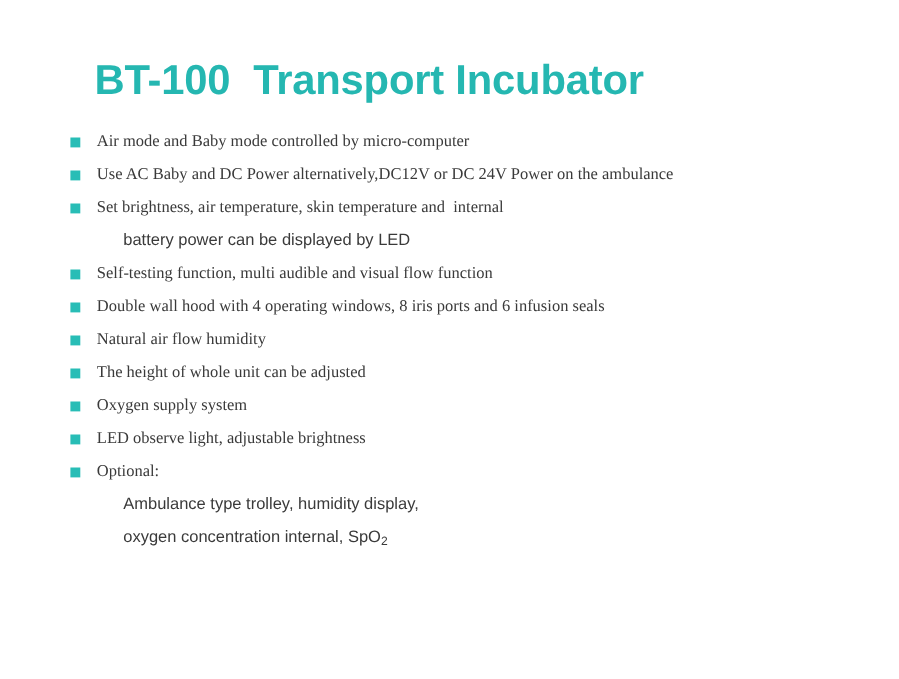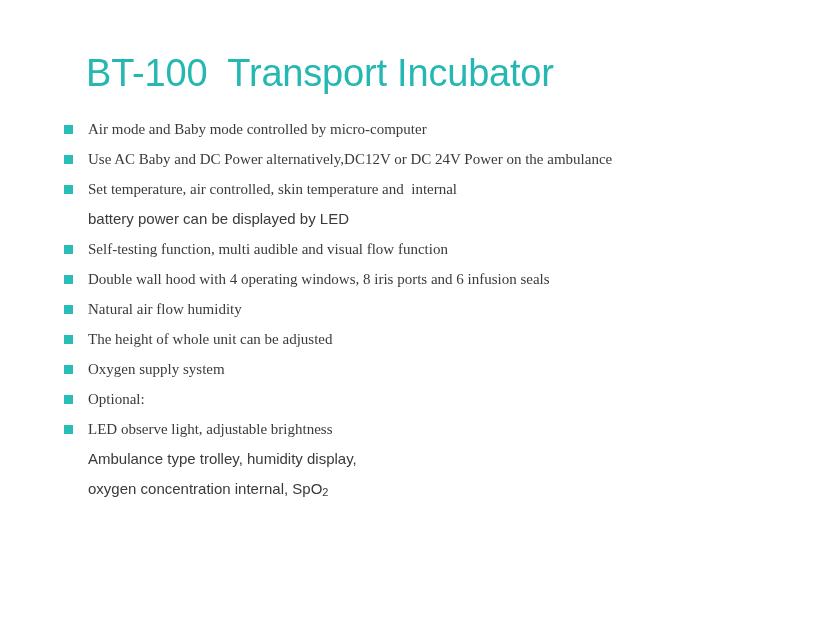--- a/index.html
+++ b/index.html
@@ -20,21 +20,21 @@
     width: 817px;
     height: 617px;
     background: #ffffff;
   }
 
   .slide-title {
     position: absolute;
     left: 86px;
     top: 50px;
     font-size: 38px;
-    font-weight: normal;
+    font-weight: bold;
     color: #25b7b1;
     letter-spacing: -0.2px;
     white-space: pre;
     line-height: 46px;
   }
 
   .bullet-list {
     position: absolute;
     left: 0;
     top: 114px;
@@ -68,20 +68,21 @@
     font-size: 15px;
     color: #3a3a3a;
     white-space: pre;
     line-height: 30px;
   }
 
   .cont-row {
     position: relative;
     height: 30px;
     line-height: 30px;
+    margin-left: 24px;
   }
 
   .cont-text {
     position: absolute;
     left: 88px;
     top: 0;
     font-size: 15px;
     color: #3a3a3a;
     white-space: pre;
     line-height: 30px;
@@ -105,21 +106,21 @@
       <li class="bullet-row">
         <span class="bullet-marker" style="background: rgb(40, 189, 182);"></span>
         <span class="bullet-text">Air mode and Baby mode controlled by micro-computer</span>
       </li>
       <li class="bullet-row">
         <span class="bullet-marker" style="background: rgb(40, 189, 182);"></span>
         <span class="bullet-text">Use AC Baby and DC Power alternatively,DC12V or DC 24V Power on the ambulance</span>
       </li>
       <li class="bullet-row">
         <span class="bullet-marker" style="background: rgb(40, 189, 182);"></span>
-        <span class="bullet-text">Set temperature, air controlled, skin temperature and  internal</span>
+        <span class="bullet-text">Set brightness, air temperature, skin temperature and  internal</span>
       </li>
       <li class="cont-row">
         <span class="cont-text">battery power can be displayed by LED</span>
       </li>
       <li class="bullet-row">
         <span class="bullet-marker" style="background: rgb(40, 189, 182);"></span>
         <span class="bullet-text">Self-testing function, multi audible and visual flow function</span>
       </li>
       <li class="bullet-row">
         <span class="bullet-marker" style="background: rgb(40, 189, 182);"></span>
@@ -132,25 +133,25 @@
       <li class="bullet-row">
         <span class="bullet-marker" style="background: rgb(40, 189, 182);"></span>
         <span class="bullet-text">The height of whole unit can be adjusted</span>
       </li>
       <li class="bullet-row">
         <span class="bullet-marker" style="background: rgb(40, 189, 182);"></span>
         <span class="bullet-text">Oxygen supply system</span>
       </li>
       <li class="bullet-row">
         <span class="bullet-marker" style="background: rgb(40, 189, 182);"></span>
-        <span class="bullet-text">Optional:</span>
+        <span class="bullet-text">LED observe light, adjustable brightness</span>
       </li>
       <li class="bullet-row">
         <span class="bullet-marker" style="background: rgb(40, 189, 182);"></span>
-        <span class="bullet-text">LED observe light, adjustable brightness</span>
+        <span class="bullet-text">Optional:</span>
       </li>
       <li class="cont-row">
         <span class="cont-text">Ambulance type trolley, humidity display,</span>
       </li>
       <li class="cont-row">
         <span class="cont-text"><span>oxygen concentration internal, SpO</span><span class="sub">2</span></span>
       </li>
     </ul>
 
 </div>

